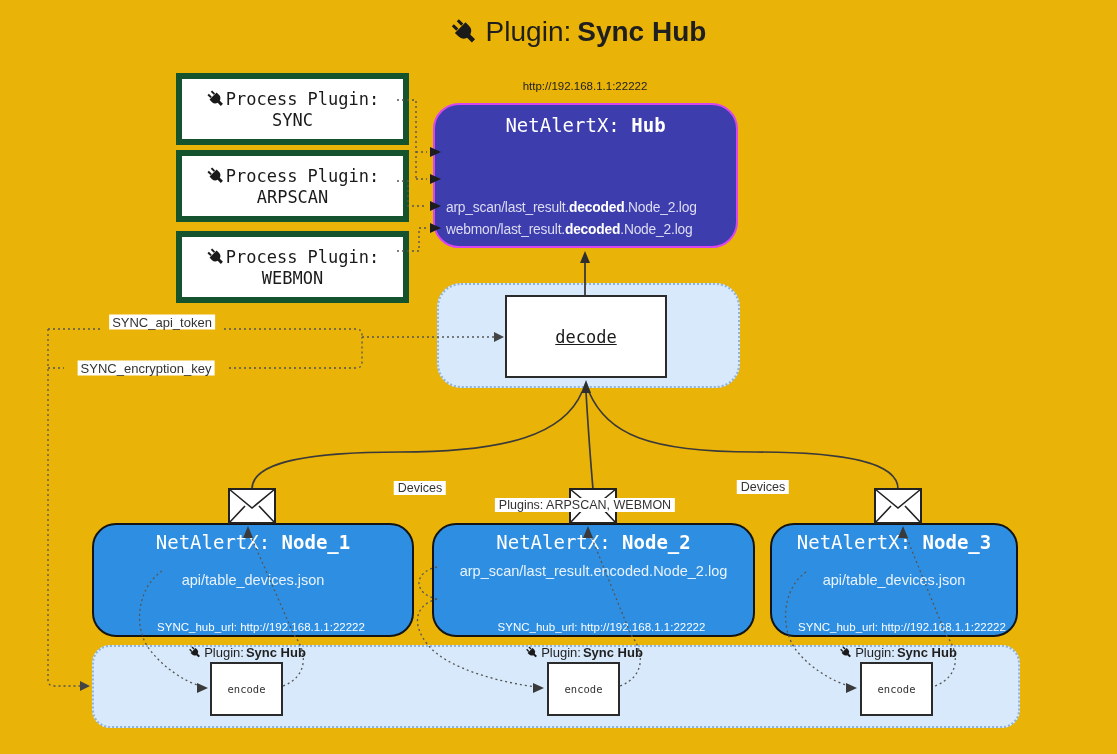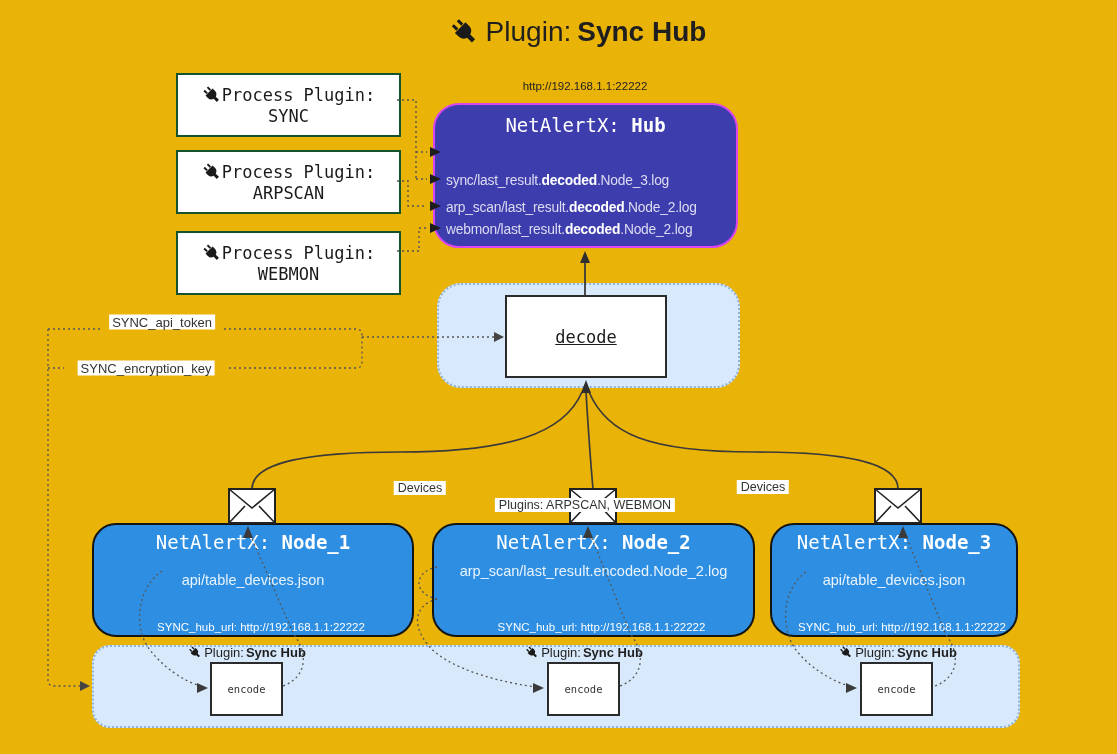--- a/index.html
+++ b/index.html
@@ -5,21 +5,21 @@
   html,body{margin:0;padding:0;background:#fff;}
   #canvas{position:relative;width:1117px;height:754px;background:#eab308;overflow:hidden;
           font-family:"Liberation Sans", sans-serif;color:#1a1a1a;padding-left:11px;}
   .abs{position:absolute;}
   .mono{font-family:"DejaVu Sans Mono", monospace;}
   
   #title{left:578px;top:16px;transform:translateX(-50%);display:flex;align-items:center;gap:6px;
          font-size:28px;color:#1f1f1f;white-space:nowrap;z-index:6;}
   #title b{font-weight:bold;}
   
-  .proc{left:176px;width:221px;height:60px;background:#fff;border:2px solid #14532d;z-index:2;
+  .proc{left:176px;width:221px;height:60px;background:#fff;border:6px solid #14532d;z-index:2;
         display:flex;flex-direction:column;align-items:center;justify-content:center;gap:1px;}
   .proc .l1{display:flex;align-items:center;font-size:17px;}
   .proc .l2{font-size:17px;}
   
   #hub{left:433px;top:103px;width:305px;height:145px;background:#3d3dad;border:2px solid #d946ef;
        border-radius:26px;z-index:2;box-sizing:border-box;}
   #hub .hub-title{position:absolute;left:0;top:9px;width:100%;text-align:center;color:#fff;
        font-size:19px;white-space:nowrap;}
   .hub-line{position:absolute;left:11px;height:16px;line-height:16px;font-size:13.8px;
        color:#dcdcf2;white-space:nowrap;letter-spacing:-0.2px;}
@@ -102,21 +102,20 @@
         </svg>
         <span>Process Plugin:</span>
       </span>
     <span class="l2">WEBMON</span>
   </div>
 
   <div id="hub-url" class="abs">http://192.168.1.1:22222</div>
 
   <div id="hub" class="abs">
     <div class="hub-title mono"><span>NetAlertX: </span><b>Hub</b></div>
-    <div class="hub-line" style="top:68px"><span>sync/last_result.</span><b>decoded</b><span>.Node_3.log</span></div>
     <div class="hub-line" style="top:95px"><span>arp_scan/last_result.</span><b>decoded</b><span>.Node_2.log</span></div>
     <div class="hub-line" style="top:117px"><span>webmon/last_result.</span><b>decoded</b><span>.Node_2.log</span></div>
   </div>
 
   <div id="decode-panel" class="abs panel"></div>
   <div id="decode-box" class="abs wbox mono">decode</div>
 
   <div class="abs key-label" style="left:162px;top:322px">SYNC_api_token</div>
   <div class="abs key-label" style="left:146px;top:368px">SYNC_encryption_key</div>
 

